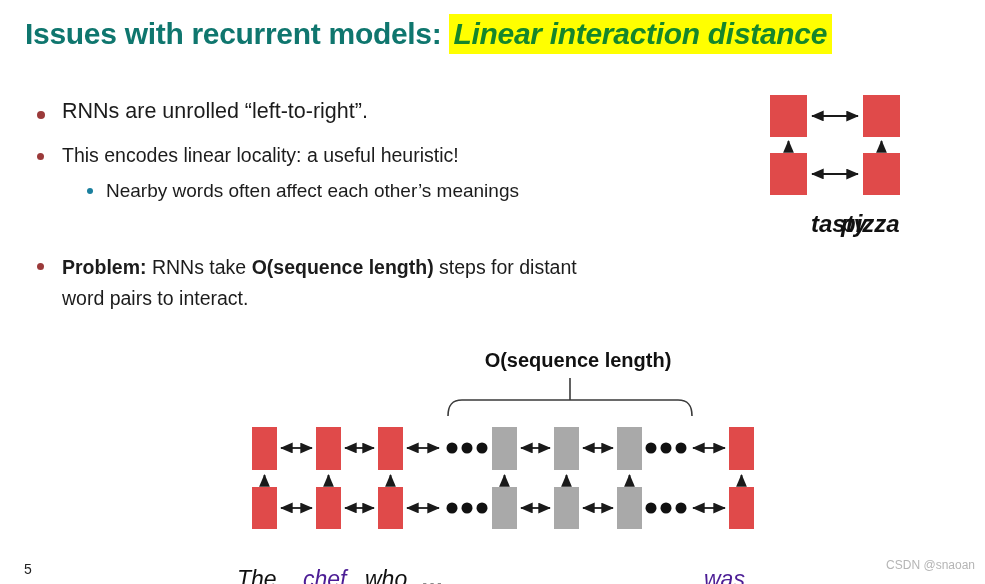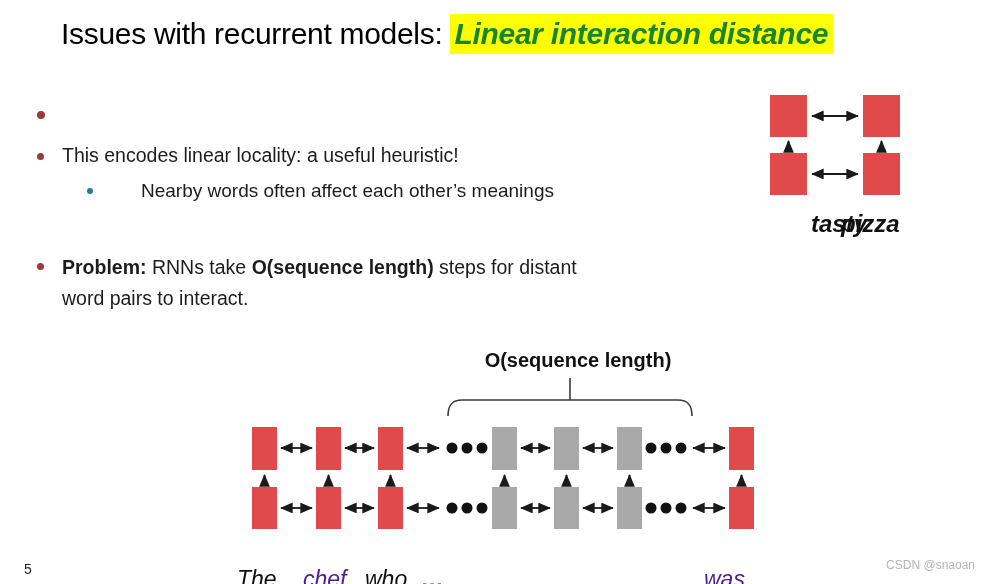--- a/index.html
+++ b/index.html
@@ -10,38 +10,38 @@
     overflow:hidden;
     font-family:"Liberation Sans", sans-serif;
     color:#1c1c1c;
   }
   
   .title{
     position:absolute;left:25px;top:14px;
     font-size:30px;line-height:40px;letter-spacing:-0.3px;
     white-space:nowrap;
   }
-  .title-prefix{color:#000000;font-weight:400;margin-left:36px;}
+  .title-prefix{color:#0f766e;font-weight:700;}
   .title-highlight{
     color:#15862b;background:#ffff00;font-weight:bold;
     padding:3px 5px 4px 4px;
     font-style:italic;
   }
   
   .dot{position:absolute;border-radius:50%;}
   .dot.maroon{background:#9b3a3a;}
   .dot.teal{background:#1a7f9e;}
   .b1-dot{left:37px;top:111px;width:8px;height:8px;}
   .b2-dot{left:37px;top:153px;width:7px;height:7px;}
   .sub-dot{left:87px;top:188px;width:6px;height:6px;}
   .b3-dot{left:37px;top:263px;width:7px;height:7px;}
   .bullet{position:absolute;left:62px;}
   .bullet-1{top:99px;font-size:21.5px;}
   .bullet-2{top:144px;font-size:19.5px;}
-  .bullet-sub{left:106px;top:180px;font-size:19px;margin-left:35px;}
+  .bullet-sub{left:106px;top:180px;font-size:19px;}
   .bullet-3{top:252px;font-size:19.5px;line-height:31px;width:545px;}
   .bold{font-weight:bold;}
   
   .top-diagram-svg{position:absolute;left:755px;top:88px;}
   .word-label{position:absolute;font-style:italic;font-weight:bold;font-size:24px;color:#111;}
   .word-tasty{left:763px;top:210px;margin-left:48px;}
   .word-pizza{left:841px;top:210px;text-align:center;}
   
   .bottom-diagram-svg{position:absolute;left:235px;top:345px;}
   .brace-label{
@@ -62,20 +62,21 @@
 </head>
 <body>
 
 <div class="slide">
 
   <div class="title">
     <span class="title-prefix">Issues with recurrent models: </span><span class="title-highlight">Linear interaction distance</span>
   </div>
 
   <span class="dot maroon b1-dot"></span>
+  <div class="bullet bullet-1">RNNs are unrolled “left-to-right”.</div>
 
   <span class="dot maroon b2-dot"></span>
   <div class="bullet bullet-2">This encodes linear locality: a useful heuristic!</div>
 
   <span class="dot teal sub-dot"></span>
   <div class="bullet bullet-sub">Nearby words often affect each other’s meanings</div>
 
   <span class="dot maroon b3-dot"></span>
   <div class="bullet bullet-3">
     <span class="bold">Problem:</span><span> RNNs take </span><span class="bold">O(sequence length)</span><span> steps for distant word pairs to interact.</span>

